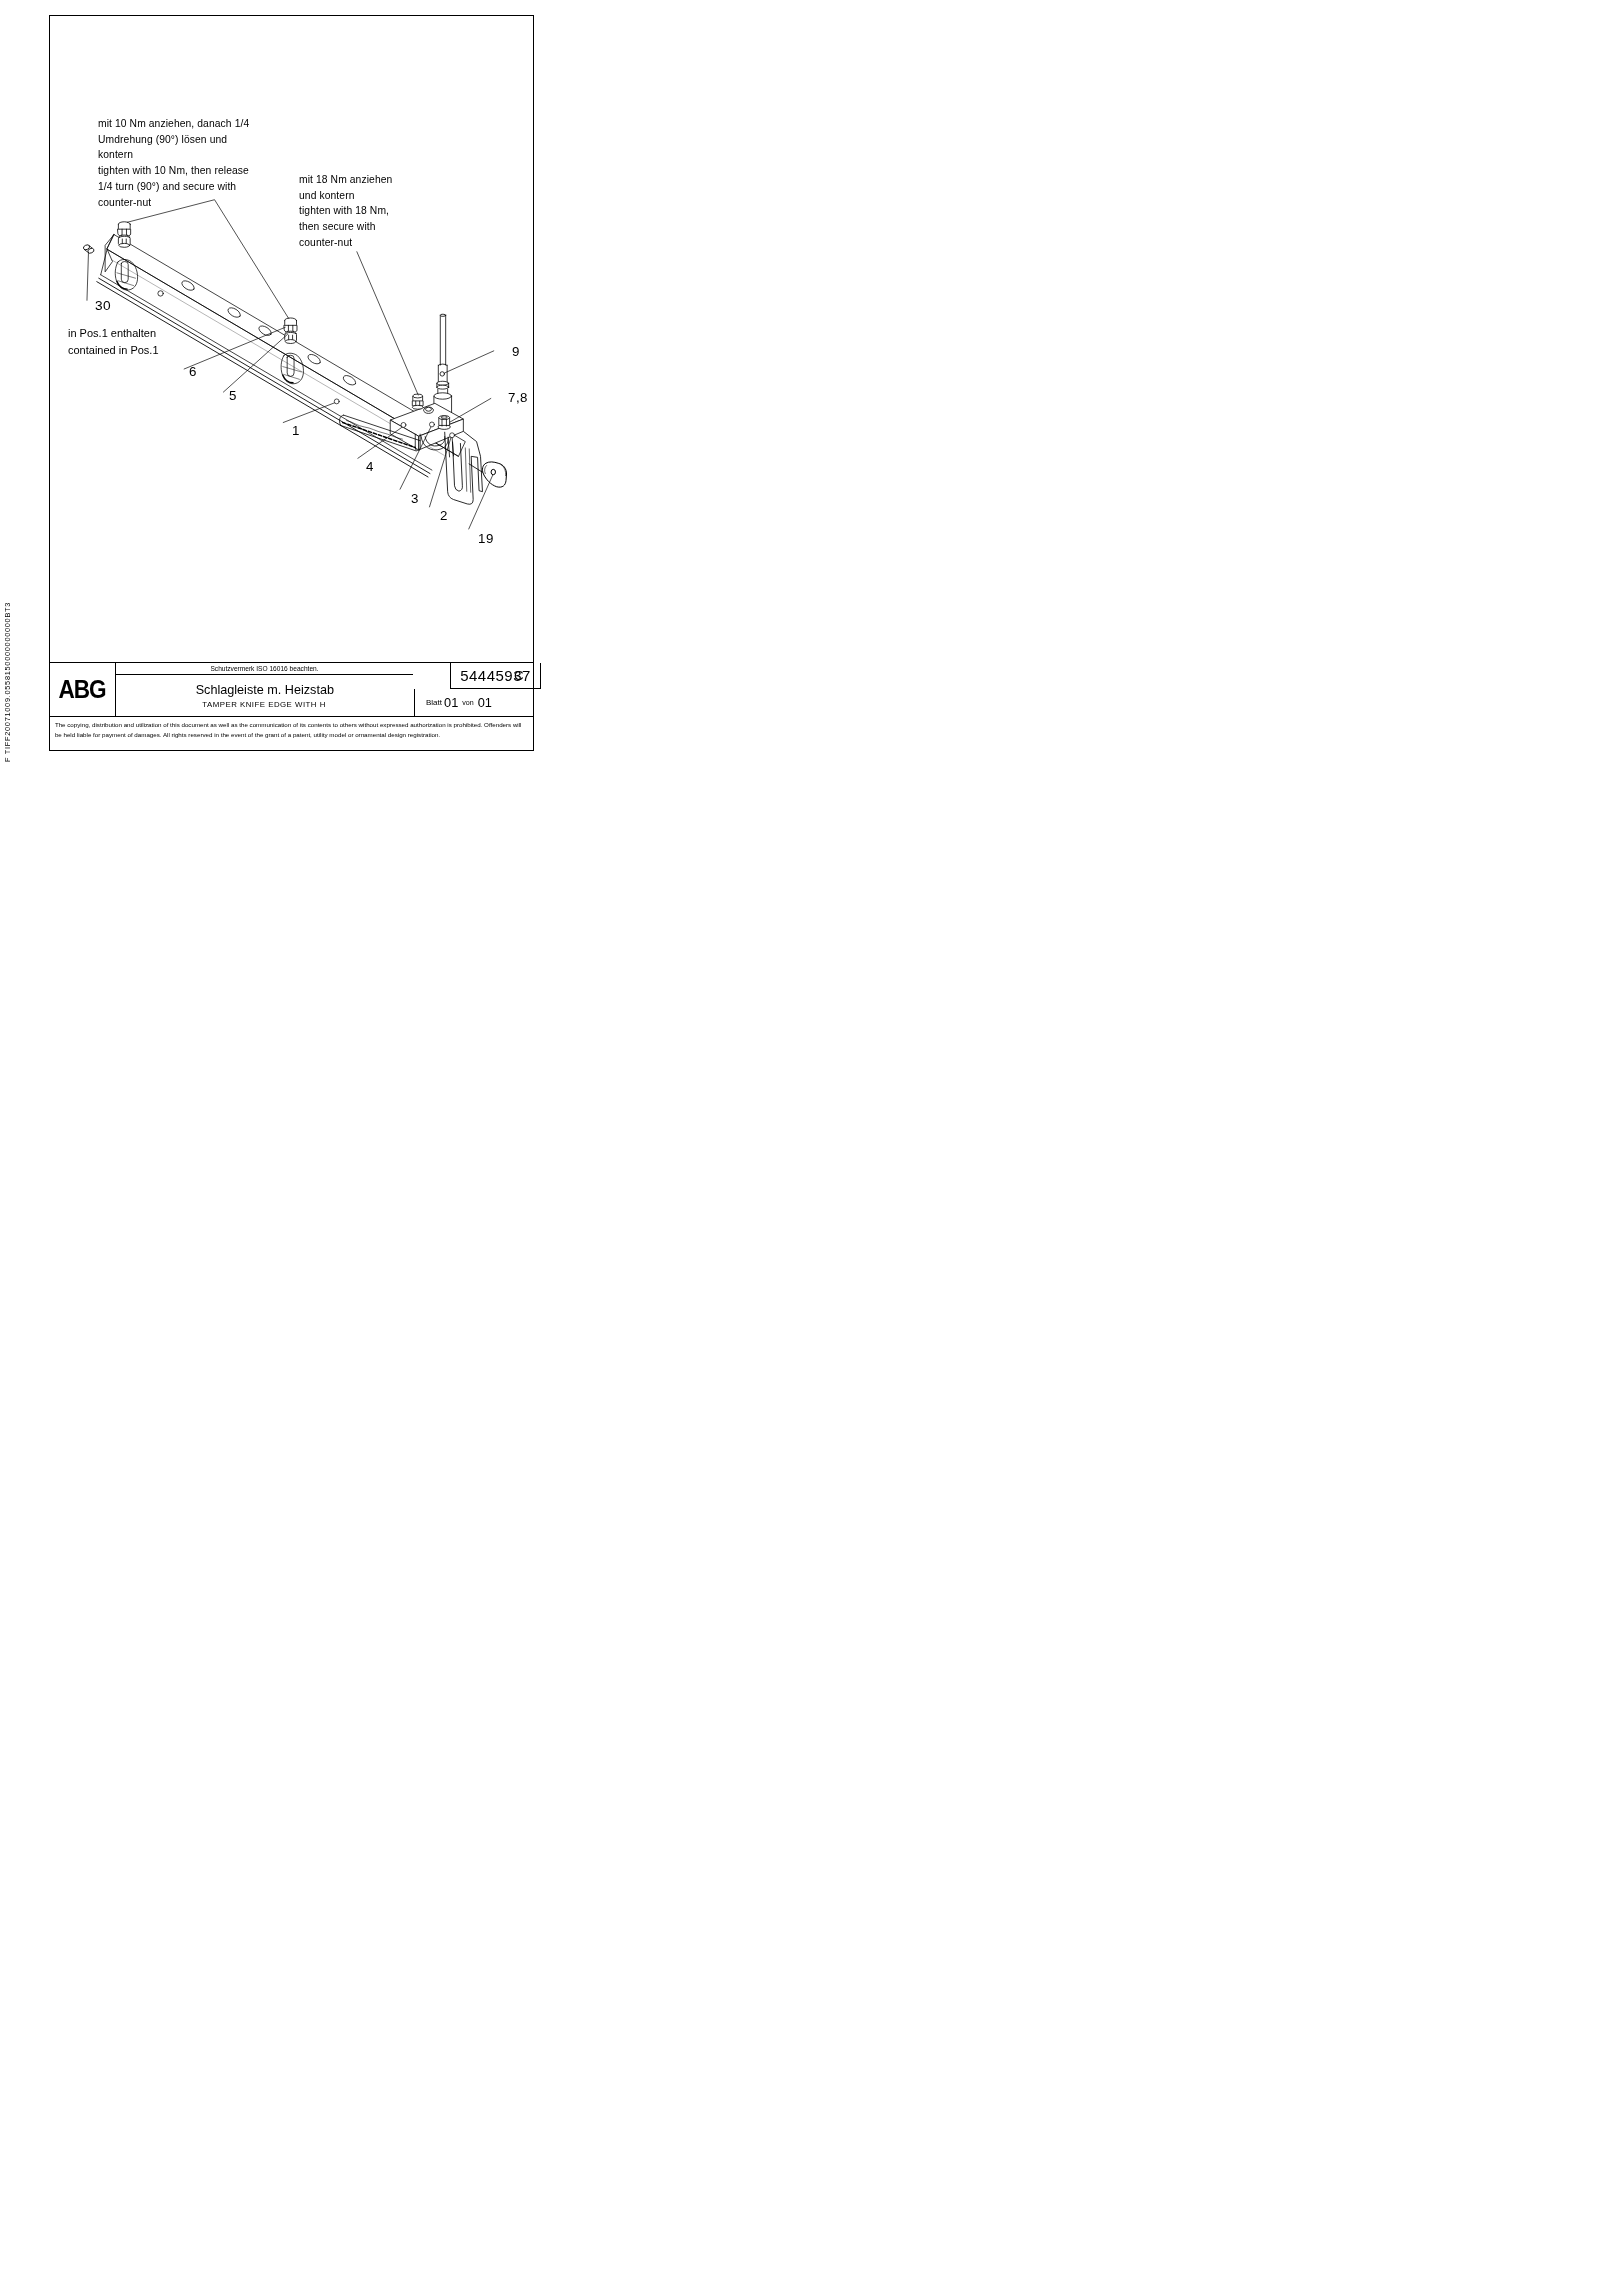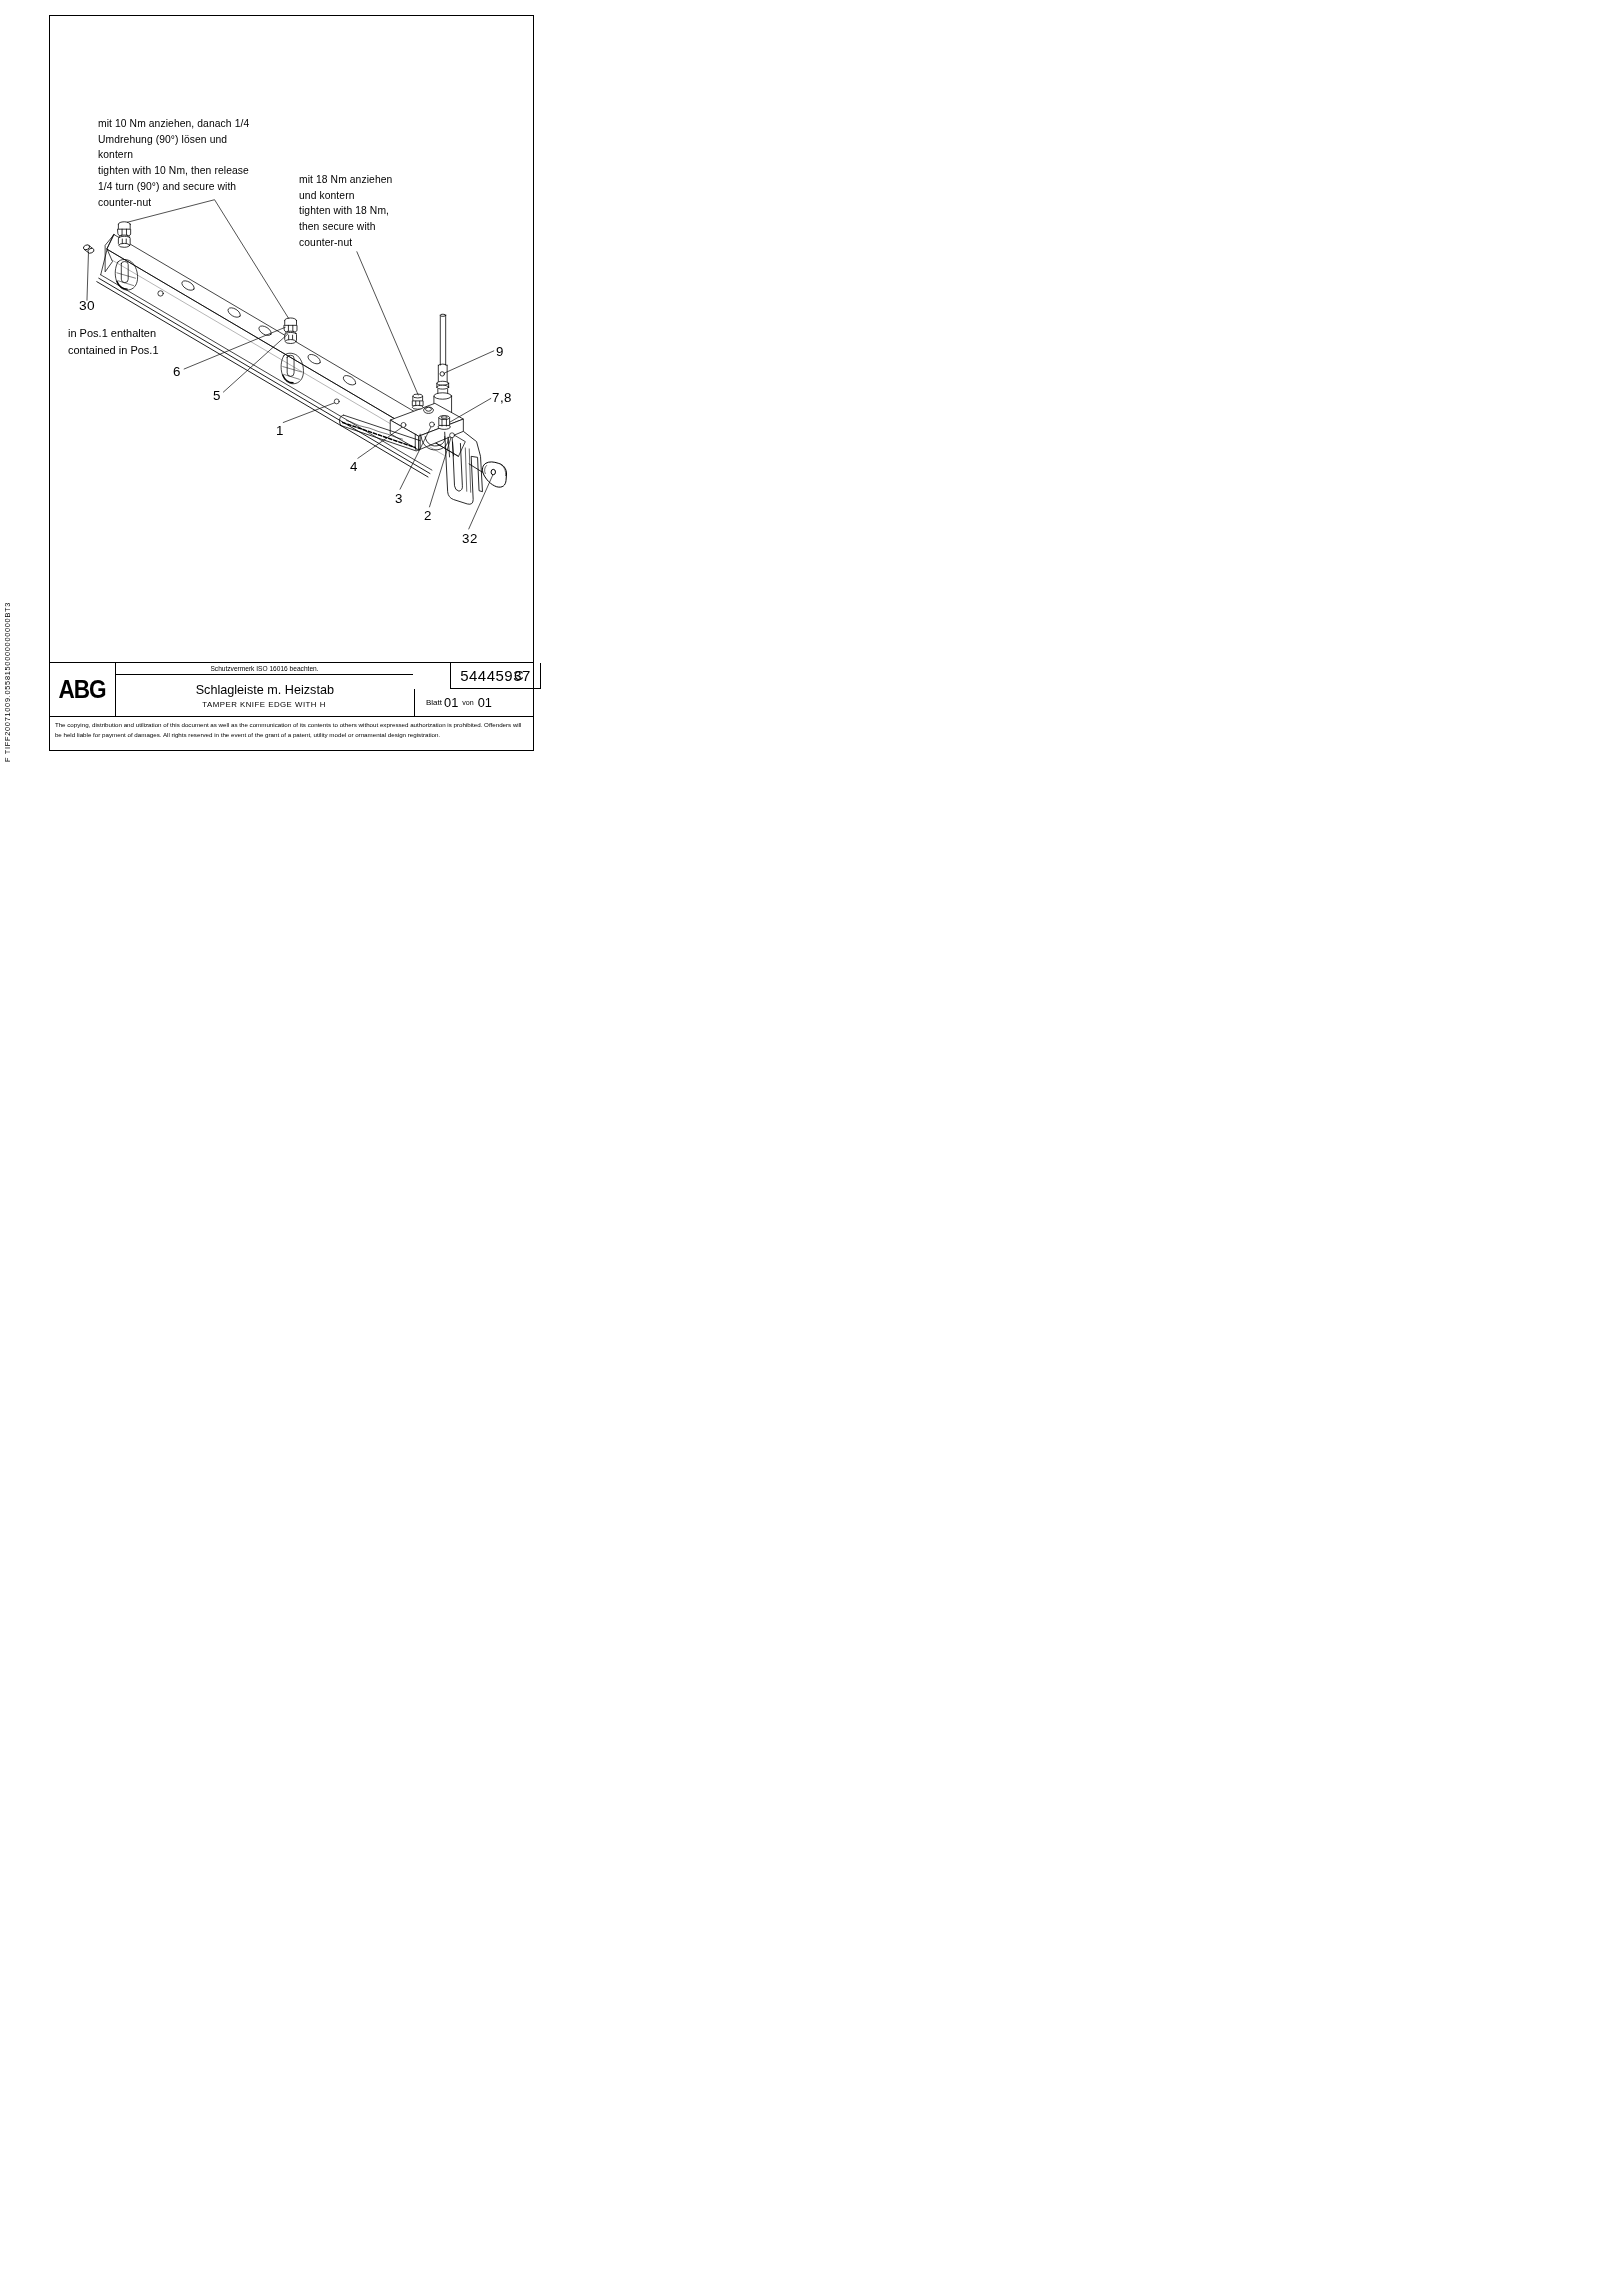--- a/index.html
+++ b/index.html
@@ -1,20 +1,20 @@
 <!DOCTYPE html>
 <html style="font-size:7.9px"><head>
 <meta charset="utf-8">
 <style>
   html,body{margin:0;padding:0;background:#fff;}
   body{width:541px;height:765px;position:relative;font-family:"Liberation Sans",sans-serif;color:#000;overflow:hidden;}
   .frame{position:absolute;left:49px;top:14.7px;width:485px;height:736px;border:1.2px solid #000;box-sizing:border-box;}
   svg.draw{position:absolute;left:0;top:0;width:541px;height:765px;pointer-events:none;}
   .note{position:absolute;font-size:10.3px;line-height:15.7px;white-space:pre-line;letter-spacing:0.1px;}
-  .co{position:absolute;font-size:13.3px;letter-spacing:0.5px;}
+  .co{position:absolute;font-size:13.3px;letter-spacing:0.5px;margin-left:16px;}
   .co-big{font-size:13.7px;}
   .p30text{position:absolute;font-size:11px;line-height:16.7px;white-space:pre-line;}
   .sidelabel{position:absolute;left:2.9px;top:762px;transform-origin:0 0;transform:rotate(-90deg);font-size:7.4px;letter-spacing:0.7px;white-space:nowrap;}
   
   .tb{position:absolute;left:49px;top:662px;width:485px;height:89px;border-top:1.2px solid #000;box-sizing:border-box;}
   .tb .cell{position:absolute;box-sizing:border-box;}
   .abg{left:0;top:0;width:67px;height:53px;border-right:1.2px solid #000;display:flex;align-items:center;justify-content:center;}
   .abg span{font-weight:900;font-size:22.6px;letter-spacing:-1px;transform:scaleY(1.15);}
   .prot{left:67px;top:0;width:297px;height:12.3px;border-bottom:1px solid #000;display:flex;align-items:center;justify-content:center;font-size:6.6px;}
   .ttl{left:67px;top:12.3px;width:297px;height:41px;display:flex;flex-direction:column;align-items:center;justify-content:center;}
@@ -203,21 +203,21 @@
 <div class="co co-big" style="left:79px;top:298px;">30</div>
 <div class="p30text" style="left:68px;top:325px;">in Pos.1 enthalten
 contained in Pos.1</div>
 
 <div class="co" style="left:173px;top:364px;">6</div>
 <div class="co" style="left:213px;top:388px;">5</div>
 <div class="co" style="left:276px;top:423px;">1</div>
 <div class="co" style="left:350px;top:459px;">4</div>
 <div class="co" style="left:395px;top:491px;">3</div>
 <div class="co" style="left:424px;top:508px;">2</div>
-<div class="co" style="left:462px;top:531px;">32</div>
+<div class="co" style="left:462px;top:531px;">19</div>
 <div class="co" style="left:496px;top:344px;">9</div>
 <div class="co" style="left:492px;top:390px;">7,8</div>
 
 <div class="tb">
   <div class="cell abg">
     <span>ABG</span>
   </div>
   <div class="cell prot">Schutzvermerk ISO 16016 beachten.</div>
   <div class="cell ttl">
     <div class="de">Schlagleiste m. Heizstab</div>

